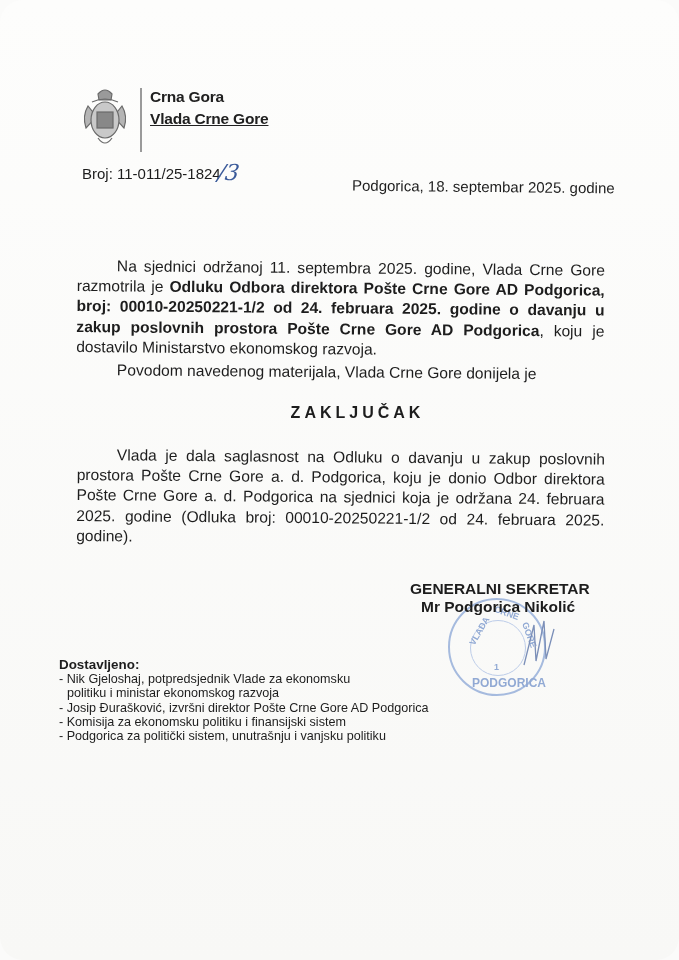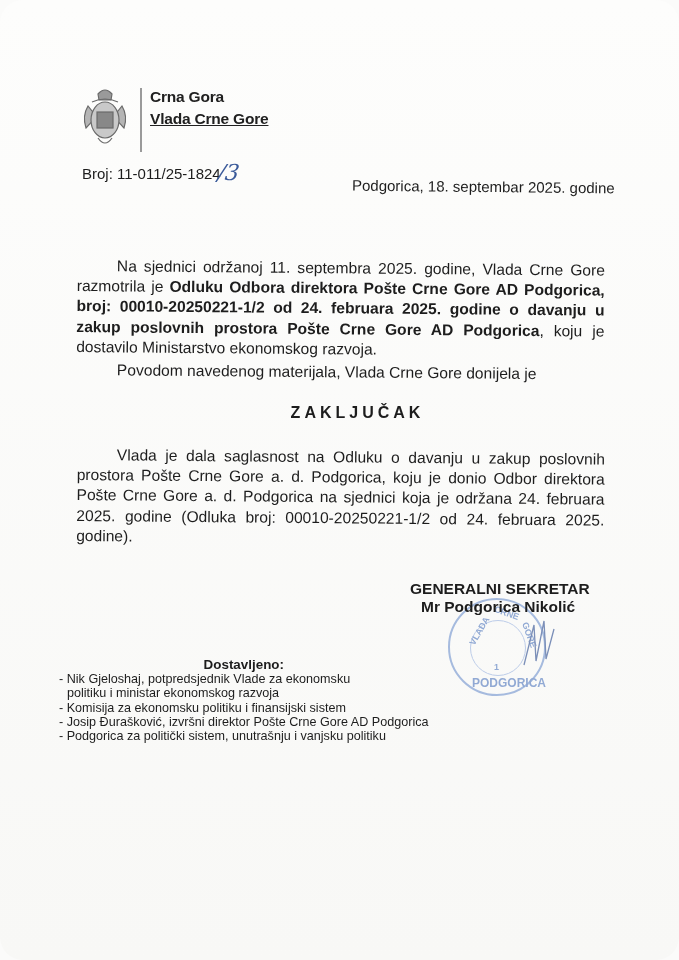--- a/index.html
+++ b/index.html
@@ -23,21 +23,21 @@
     .title { position: absolute; left: 0; width: 679px; top: 404px; text-align: center; font-weight: bold; font-size: 16px; letter-spacing: 4px; padding-left: 18px; }
     .p3 { top: 445px; }
     .sig1, .sig2 { position: absolute; font-weight: bold; font-size: 15.5px; }
     .sig1 { left: 410px; top: 580px; }
     .sig2 { left: 421px; top: 598px; }
     .stamp { position: absolute; left: 448px; top: 598px; width: 94px; height: 94px; border: 2px solid #8aa6d6; border-radius: 50%; opacity: 0.75; }
     .stamp-inner { position: absolute; left: 20px; top: 20px; width: 54px; height: 54px; border: 1px solid #a8bde3; border-radius: 50%; }
     .stamp-txt { position: absolute; font-size: 9px; color: #6f8fc8; font-weight: bold; }
     .scribble { position: absolute; left: 520px; top: 615px; width: 40px; height: 60px; }
     .dost { position: absolute; left: 59px; top: 658px; font-size: 12.6px; line-height: 14.2px; }
-    .dost .h { font-weight: bold; font-size: 13.4px; text-align: center; }
+    .dost .h { font-weight: bold; font-size: 13.4px; }
     .dost .item { display: block; white-space: nowrap; }
     .dost .cont { padding-left: 8px; }
   </style>
 </head>
 <body>
 
 <div class="page">
 
   <svg class="crest" viewBox="0 0 54 66">
     <g fill="none" stroke="#6a6a6a" stroke-width="1.2">
@@ -79,17 +79,17 @@
     <path d="M4 50 L14 10 L16 46 L24 6 L26 44 L34 14" fill="none" stroke="#7b8fb8" stroke-width="1.3"></path>
   </svg>
 
   <div class="sig1">GENERALNI SEKRETAR</div>
   <div class="sig2">Mr Podgorica Nikolić</div>
 
   <div class="dost">
     <span class="item h">Dostavljeno:</span>
     <span class="item">- Nik Gjeloshaj, potpredsjednik Vlade za ekonomsku</span>
     <span class="item cont">politiku i ministar ekonomskog razvoja</span>
+    <span class="item">- Josip Đurašković, izvršni direktor Pošte Crne Gore AD Podgorica</span>
     <span class="item">- Komisija za ekonomsku politiku i finansijski sistem</span>
-    <span class="item">- Josip Đurašković, izvršni direktor Pošte Crne Gore AD Podgorica</span>
     <span class="item">- Podgorica za politički sistem, unutrašnju i vanjsku politiku</span>
   </div>
 </div>
 
 </body></html>

